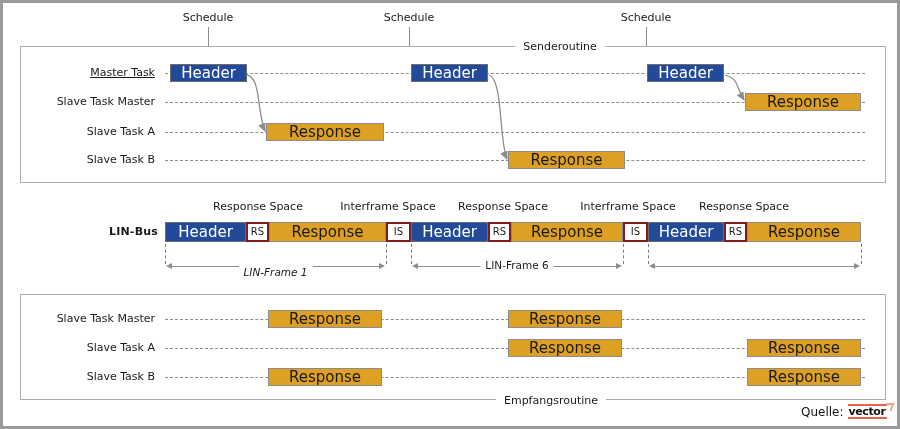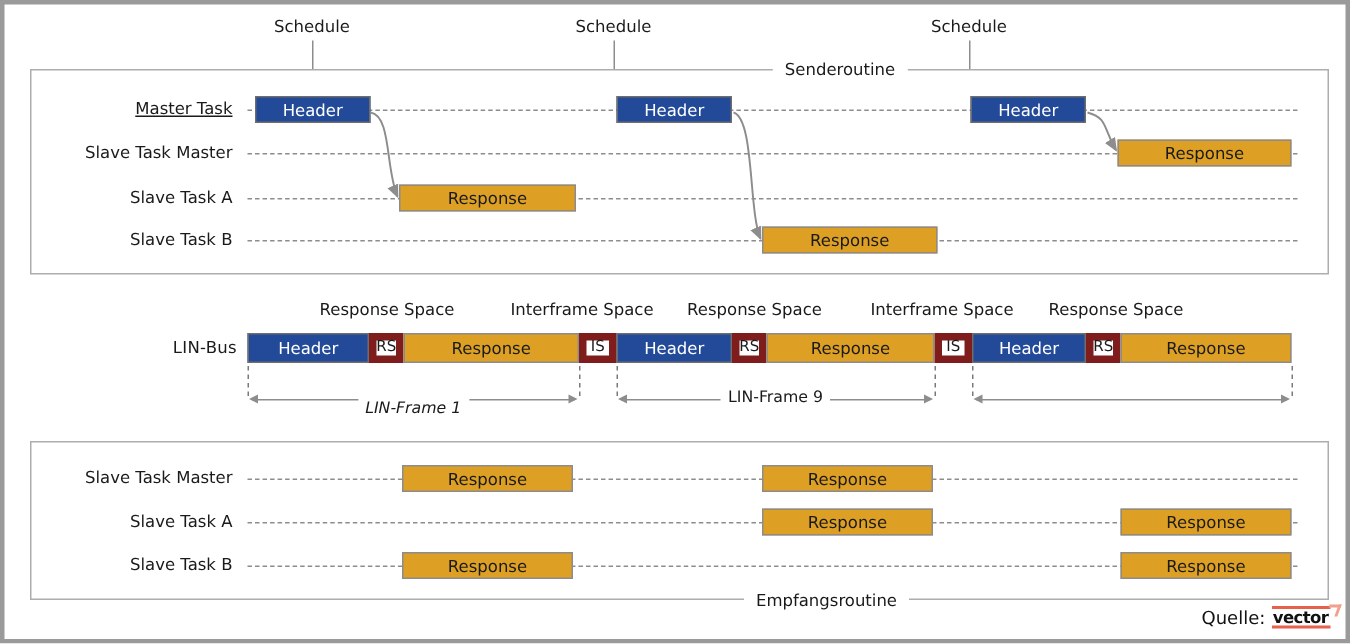--- a/index.html
+++ b/index.html
@@ -25,53 +25,53 @@
 
   
   .rowlabel{
     position:absolute;
     text-align:right;
     font-size:11px;
     color:#1a1a1a;
     white-space:nowrap;
     line-height:12px;
   }
-  .rowlabel.bold{font-weight:normal;letter-spacing:.2px;}
+  .rowlabel.bold{font-weight:bold;letter-spacing:.2px;}
 
   
   .tl{
     position:absolute;
     height:0;
     border-top:1px dashed #8d8d8d;
   }
 
   
   .blk{
     position:absolute;
     box-sizing:border-box;
-    font-size:11px;
+    font-size:15px;
     line-height:1;
     display:flex;
     align-items:center;
     justify-content:center;
     white-space:nowrap;
   }
   .blk.header{
     background:#224a99;
     border:1px solid #6d6d6d;
     color:#ffffff;
   }
   .blk.response{
     background:#dda024;
     border:1px solid #8c8c8c;
     color:#1a1a1a;
   }
   .blk.space{
     background:#ffffff;
-    border:5px solid #7f1d1d;
+    border:2px solid #7f1d1d;
     color:#1a1a1a;
     font-size:10px;
   }
 
   
   .sched-label{
     position:absolute;
     font-size:11px;
     color:#1a1a1a;
     white-space:nowrap;
@@ -238,21 +238,21 @@
       <div class="tick" style="left: 383px; top: 241px; height: 20px;"></div>
       <div class="meas" style="left: 165px; top: 263px; width: 215px;"></div>
       <div class="arrL" style="left: 163px; top: 260px;"></div>
       <div class="arrR" style="left: 376px; top: 260px;"></div>
       <div class="meas-label" style="left: 272.5px; top: 263px; font-style: italic;">LIN-Frame 1</div>
       <div class="tick" style="left: 408px; top: 241px; height: 20px;"></div>
       <div class="tick" style="left: 620px; top: 241px; height: 20px;"></div>
       <div class="meas" style="left: 411px; top: 263px; width: 206px;"></div>
       <div class="arrL" style="left: 409px; top: 260px;"></div>
       <div class="arrR" style="left: 613px; top: 260px;"></div>
-      <div class="meas-label" style="left: 514px; top: 256px;">LIN-Frame 9</div>
+      <div class="meas-label" style="left: 514px; top: 256px;">LIN-Frame 6</div>
       <div class="tick" style="left: 645px; top: 241px; height: 20px;"></div>
       <div class="tick" style="left: 858px; top: 241px; height: 20px;"></div>
       <div class="meas" style="left: 648px; top: 263px; width: 207px;"></div>
       <div class="arrL" style="left: 646px; top: 260px;"></div>
       <div class="arrR" style="left: 851px; top: 260px;"></div>
       <div class="meas-label" style="left: 751.5px; top: 256px; margin-top: 44px;">LIN-Frame 3</div>
     </div>
 
   <div class="frame" id="recv-frame" style="left:17px;top:291px;width:866px;height:106px;"></div>
   <div class="frame-title" style="left:548px;top:391px;">Empfangsroutine</div>

